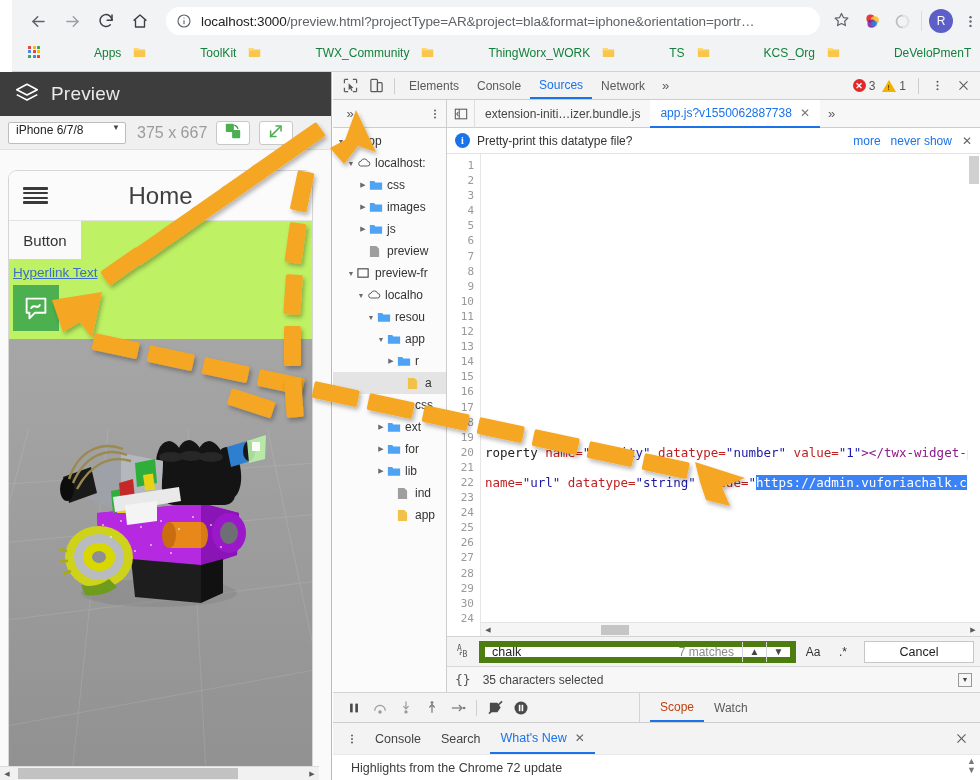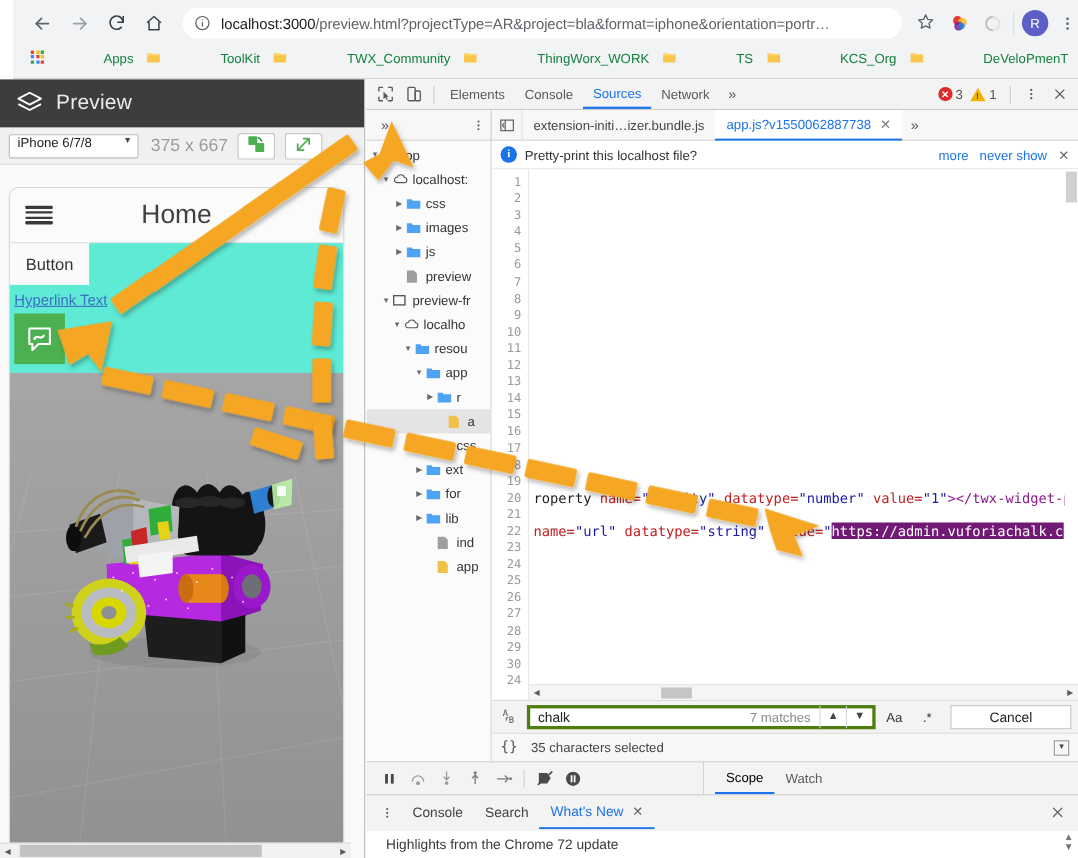--- a/index.html
+++ b/index.html
@@ -48,21 +48,21 @@
   .device-dims { font-size:16px; color:#9b9b9b; margin-left:11px; }
   .dev-btn { width:34px; height:24px; background:#fff; border:1px solid #c8c8c8; border-radius:3px; display:flex; align-items:center; justify-content:center; margin-left:9px; }
 
   .phone-wrap { position:absolute; left:8px; top:98px; width:305px; height:655px; }
   .phone { position:absolute; left:0; top:0; width:305px; height:640px; background:#fff; border:1px solid #d6d6d6; border-radius:9px 9px 0 0; overflow:hidden; }
   .app-topbar { height:50px; background:#fbfbfb; border-bottom:1px solid #e3e3e3; display:flex; align-items:center; padding:0 14px; }
   .burger { width:25px; height:17px; display:flex; flex-direction:column; justify-content:space-between; flex:0 0 auto; }
   .burger span { display:block; height:2.5px; background:#3a3a3a; border-radius:1px; }
   .app-title { flex:1 1 auto; text-align:center; font-size:24px; color:#3f3f3f; margin-right:25px; }
 
-  .widget-area { position:relative; height:118px; background:#5eead4; }
+  .widget-area { position:relative; height:118px; background:#bef264; }
   .wbutton { position:absolute; left:0; top:0; width:72px; height:38px; background:#fafafa; display:flex; align-items:center; justify-content:center; font-size:15px; color:#333; }
   .hyperlink { position:absolute; left:4px; top:44px; font-size:13.5px; color:#3c6fc4; text-decoration:underline; }
   .green-tile { position:absolute; left:4px; top:64px; width:46px; height:46px; background:#4caf50; display:flex; align-items:center; justify-content:center; }
 
   .scene3d { position:absolute; left:0; top:168px; right:0; bottom:0; overflow:hidden; background:#9a9a9a; }
   .scene-floor { position:absolute; inset:0; background:
       linear-gradient(180deg, #a6a6a6 0%, #9c9c9c 45%, #8f8f8f 100%); }
   .grid-lines { position:absolute; inset:0; opacity:0.25; }
   .engine { position:absolute; left:42px; top:78px; width:215px; height:195px; }
 
@@ -112,48 +112,48 @@
   .infobar .closex { color:#666; margin-left:10px; font-size:12px; }
 
   .code-area { flex:1 1 auto; position:relative; display:flex; overflow:hidden; background:#fff; min-height:0; }
   .gutter { width:34px; background:#fff; border-right:1px solid #e6e6e6; padding-top:4px; flex:0 0 auto; text-align:right; }
   .gutter div { font-family:"DejaVu Sans Mono", monospace; font-size:11px; line-height:15.1px; color:#999; padding-right:6px; }
   .code-lines { flex:1 1 auto; padding-top:4px; overflow:hidden; position:relative; min-width:0; }
   .cl { font-family:"DejaVu Sans Mono", monospace; font-size:12.5px; line-height:15.1px; white-space:pre; color:#222; padding-left:4px; }
   .tk-attr { color:#c02020; }
   .tk-val { color:#1a1aa6; }
   .tk-tag { color:#8b1a8b; }
-  .sel-hl { background:#701a75; color:#fff; }
+  .sel-hl { background:#3b82f6; color:#fff; }
   .code-vscroll { position:absolute; right:0; top:0; width:12px; bottom:14px; background:#fff; }
   .code-vscroll .thumb { position:absolute; left:1px; top:2px; width:10px; height:28px; background:#d0d0d0; }
   .code-hscroll { position:absolute; left:34px; right:0; bottom:0; height:14px; background:#f5f5f5; border-top:1px solid #e3e3e3; }
   .code-hscroll .thumb { position:absolute; left:120px; top:2px; width:28px; height:10px; background:#c5c5c5; }
 
   .searchbar { height:30px; border-top:1px solid #d3d3d3; background:#f3f3f3; display:flex; align-items:center; padding:0 6px; flex:0 0 auto; }
   .sb-icon { width:26px; height:22px; display:flex; align-items:center; justify-content:center; color:#555; flex:0 0 auto; }
-  .sb-field { flex:1 1 auto; height:22px; background:#fff; border:3px solid #4d7c0f; display:flex; align-items:center; padding:0 0 0 7px; min-width:0; }
+  .sb-field { flex:1 1 auto; height:22px; background:#fff; border:6px solid #4d7c0f; display:flex; align-items:center; padding:0 0 0 7px; min-width:0; }
   .sb-input { flex:1 1 auto; font-size:12.5px; color:#222; }
   .sb-matches { font-size:12px; color:#8a8a8a; margin-right:8px; white-space:nowrap; }
   .sb-arrow { width:24px; height:20px; border-left:1px solid #d6d6d6; display:flex; align-items:center; justify-content:center; font-size:10px; color:#444; flex:0 0 auto; }
   .sb-toggle { width:26px; height:22px; display:flex; align-items:center; justify-content:center; font-size:12px; color:#333; margin-left:4px; flex:0 0 auto; }
   .sb-cancel { height:22px; min-width:110px; background:#fff; border:1px solid #c6c6c6; display:flex; align-items:center; justify-content:center; font-size:12.5px; color:#222; margin-left:8px; flex:0 0 auto; }
 
   .statusbar { height:26px; border-top:1px solid #d9d9d9; background:#f7f7f7; display:flex; align-items:center; padding:0 8px; flex:0 0 auto; }
   .st-brace { font-family:"DejaVu Sans Mono",monospace; font-size:13px; color:#555; margin-right:12px; }
   .st-text { font-size:12px; color:#444; }
   .st-spacer { flex:1 1 auto; }
   .st-box { width:14px; height:14px; border:1px solid #999; display:flex; align-items:center; justify-content:center; font-size:7px; color:#444; }
 
   .debug-row { height:30px; border-top:1px solid #d3d3d3; background:#f3f3f3; display:flex; align-items:stretch; flex:0 0 auto; }
   .dbg-left { width:307px; display:flex; align-items:center; padding:0 8px; border-right:1px solid #d3d3d3; flex:0 0 auto; }
   .dbg-btn { width:26px; height:24px; display:flex; align-items:center; justify-content:center; color:#5a5a5a; }
   .dbg-sep { width:1px; height:16px; background:#cfcfcf; margin:0 5px; }
   .scope-tabs { flex:1 1 auto; display:flex; align-items:flex-end; padding-left:10px; }
   .sc-tab { height:29px; padding:0 10px; display:flex; align-items:center; font-size:12px; color:#5a5a5a; }
-  .sc-tab.active { color:#000000; border-bottom:2px solid #1a73e8; }
+  .sc-tab.active { color:#c2410c; border-bottom:2px solid #1a73e8; }
 
   .drawer { height:32px; border-top:1px solid #cdcdcd; background:#f3f3f3; display:flex; align-items:center; padding:0 6px; flex:0 0 auto; }
   .dw-tab { height:31px; padding:0 10px; display:flex; align-items:center; font-size:12.5px; color:#444; }
   .dw-tab.active { color:#1a73e8; border-bottom:2px solid #1a73e8; }
   .dw-tab .x { margin-left:8px; color:#666; font-size:12px; }
   .drawer-content { flex:0 0 auto; height:26px; background:#fff; display:flex; align-items:center; padding:0 18px; border-top:1px solid #e8e8e8; font-size:12.5px; color:#3a3a3a; position:relative; }
   .dc-scroll { position:absolute; right:4px; top:2px; color:#777; font-size:9px; line-height:9px; text-align:center; }
 
   
   .annot { position:absolute; left:0; top:0; width:980px; height:780px; pointer-events:none; }
@@ -704,21 +704,21 @@
           <span class="ticon"><svg width="11" height="13" viewBox="0 0 12 14">
                 <path d="M1 1h7l3 3v9H1z" fill="#f2c248"></path>
               </svg></span>
           <span>app</span>
         </div>
       </div>
 
       <div class="src-pane">
         <div class="infobar">
           <span class="info-circle">i</span>
-          <span>Pretty-print this localhost file?</span>
+          <span>Pretty-print this datatype file?</span>
           <span class="spacer"></span>
           <span class="lnk">more</span>
           <span class="lnk">never show</span>
           <span class="closex">✕</span>
         </div>
 
         <div class="code-area">
           <div class="gutter" id="gutter">
               <div>1</div>
               <div>2</div>

